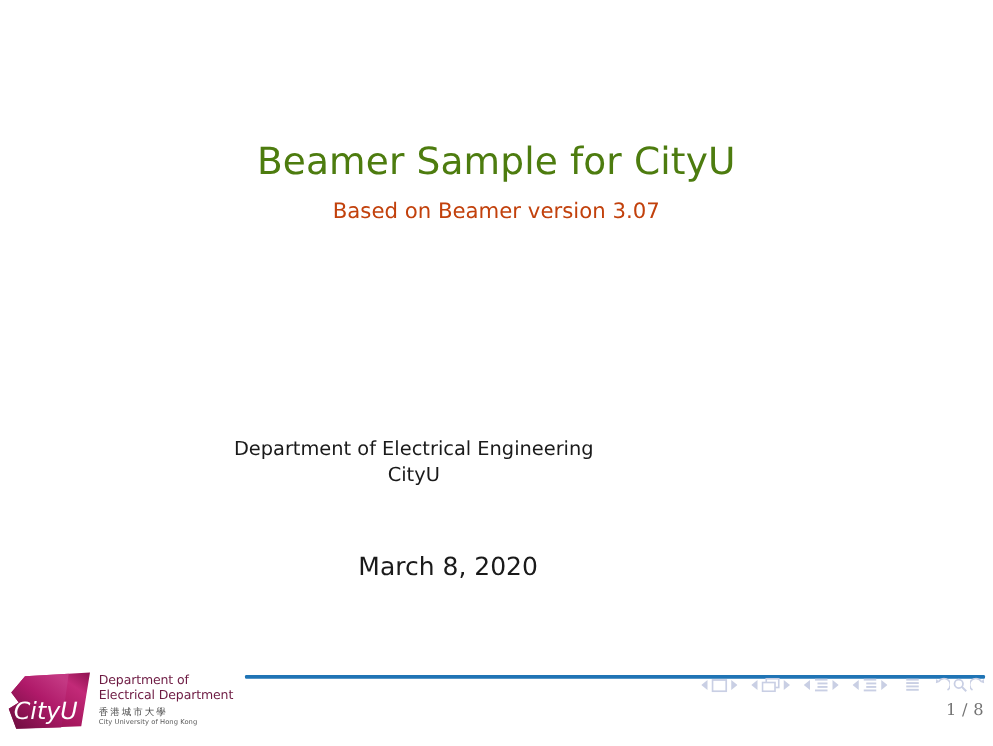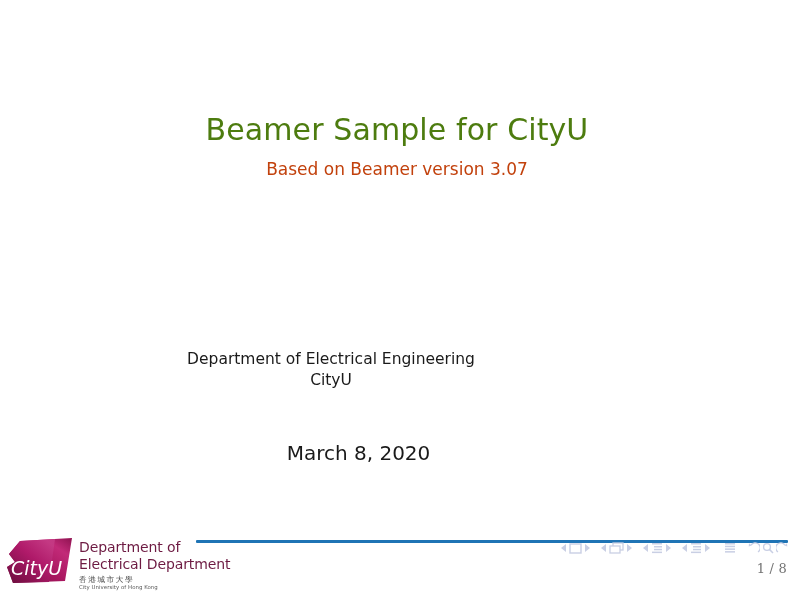--- a/index.html
+++ b/index.html
@@ -124,21 +124,21 @@
 
   .logo-text {
     position: absolute;
     left: 76px;
     top: 4px;
     width: 115px;
   }
 
   .dept-line {
     font-family: "DejaVu Sans", sans-serif;
-    font-size: 14px;
+    font-size: 10px;
     line-height: 1.22;
     color: #6d1a42;
     white-space: nowrap;
     letter-spacing: -0.1px;
   }
 
   .uni-cn {
     margin-top: 2.5px;
     font-size: 7.6px;
     line-height: 1.15;

